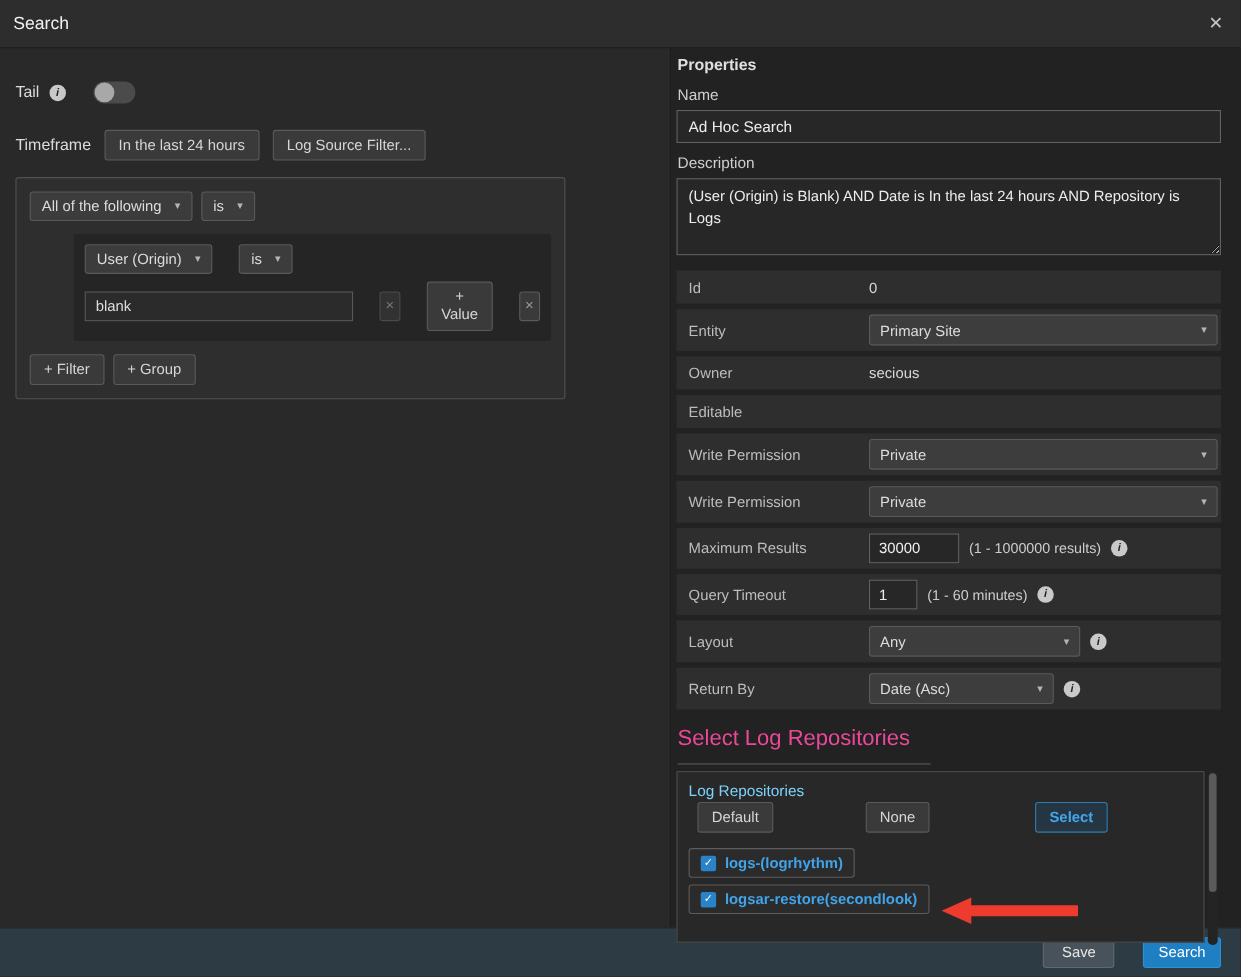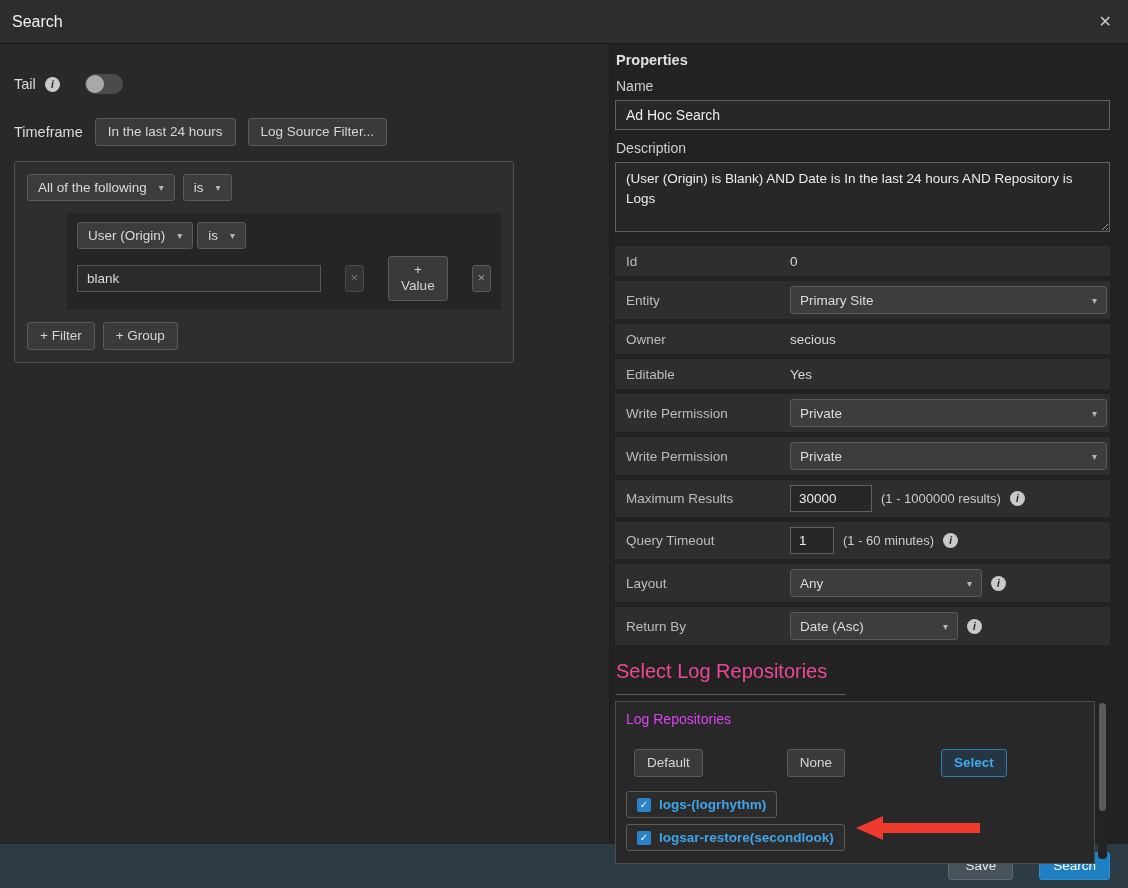--- a/index.html
+++ b/index.html
@@ -42,21 +42,21 @@
   .btn { background:#3a3a3a; border:1px solid #5a5a5a; color:#d6d6d6; font-size:13.5px;
     padding:5px 12px; border-radius:3px; cursor:pointer; font-family:inherit; line-height:1.2; }
 
   
   .filter-card { width:500px; border:1px solid #505050; background:#2e2e2e; border-radius:3px; padding:12px; }
   .dd { display:inline-flex; align-items:center; gap:12px; background:#3c3c3c; border:1px solid #5a5a5a;
     border-radius:3px; padding:5px 10px; font-size:13.5px; color:#dcdcdc; cursor:pointer; }
   .caret { font-size:10px; color:#b5b5b5; }
   .fc-head { display:flex; gap:8px; margin-bottom:12px; }
   .rule-box { margin-left:40px; background:#252525; border-radius:2px; padding:9px 10px; }
-  .rule-head { display:flex; gap:4px; margin-bottom:7px;text-align:right; }
+  .rule-head { display:flex; gap:24px; margin-bottom:7px;text-align:right; }
   .rule-value-row { display:flex; gap:24px; align-items:center; }
   .value-input { width:342px; height:27px; background:#2b2b2b; border:1px solid #585858; color:#ddd;
     padding:0 9px; font-size:13.5px; font-family:inherit; }
   .btn-x { width:27px; height:27px; padding:0; text-align:center; color:#9a9a9a; }
   .btn-x.muted { color:#777; border-color:#4a4a4a; background:#323232; }
   .fc-actions { display:flex; gap:8px; margin-top:12px; }
 
   
   .props-heading { font-size:14.5px; color:#e0e0e0; margin:0 0 6px 1px;font-weight:bold; }
   .field-label { font-size:14px; color:#cfcfcf; margin:10px 0 6px 1px; }
@@ -78,21 +78,21 @@
   .num-input { height:27px; background:#272727; border:1px solid #606060; color:#ededed; padding:0 8px;
     font-size:13.5px; font-family:inherit; }
   .w-80 { width:82px; } .w-42 { width:44px; }
   .hint { font-size:13px; color:#cdcdcd; }
 
   
   .repos-label { font-size:20px; color:#ec4899; margin:15px 0 5px 1px; }
   .partial-line { width:230px; height:7px; border-bottom:1px solid #5a5a5a; margin:0 0 6px 1px; }
   .repo-wrap { position:relative; display:flex; align-items:flex-start; }
   .repo-box { flex:0 0 480px; border:1px solid #4c4c4c; background:#282828; padding:9px 0 12px; min-height:156px; }
-  .repo-title { font-size:14px; color:#d946ef; padding:0 10px; margin-bottom:22px; }
+  .repo-title { font-size:14px; color:#7dd3fc; padding:0 10px; margin-bottom:2px; }
   .repo-btns { display:flex; align-items:flex-start; padding-left:18px; margin-bottom:14px; }
   .btn-none { margin-left:84px; }
   .btn-select { margin-left:96px; background:#253642; border:1px solid #2e7cb4; color:#44a6ec; font-weight:bold; }
   .repo-items { display:flex; flex-direction:column; align-items:flex-start; gap:6px; padding-left:10px; }
   .repo-item { display:inline-flex; align-items:center; gap:8px; border:1px solid #5c5c5c; background:#2b2b2b;
     border-radius:3px; padding:5px 10px; cursor:pointer; }
   .checkbox { width:14px; height:14px; border-radius:2px; background:#2a83c8; color:#fff; font-size:10px;
     display:inline-flex; align-items:center; justify-content:center; }
   .repo-item .name { color:#41a3e8; font-size:13.5px; font-weight:600; }
   .v-scroll { width:9px; height:158px; background:#242424; margin-left:3px; border-radius:4px; position:relative; }
@@ -201,23 +201,20 @@
 
         <div class="prop-row">
           <span class="prop-label">Owner</span>
           <div class="prop-value">
               <span>secious</span>
             </div>
         </div>
 
         <div class="prop-row">
           <span class="prop-label">Editable</span>
-          <div class="prop-value">
-              <span>Yes</span>
-            </div>
         </div>
 
         <div class="prop-row">
           <span class="prop-label">Write Permission</span>
           <div class="prop-value">
             <div class="select full">
               <span>Private</span>
               <span class="caret">▾</span>
             </div>
           </div>

